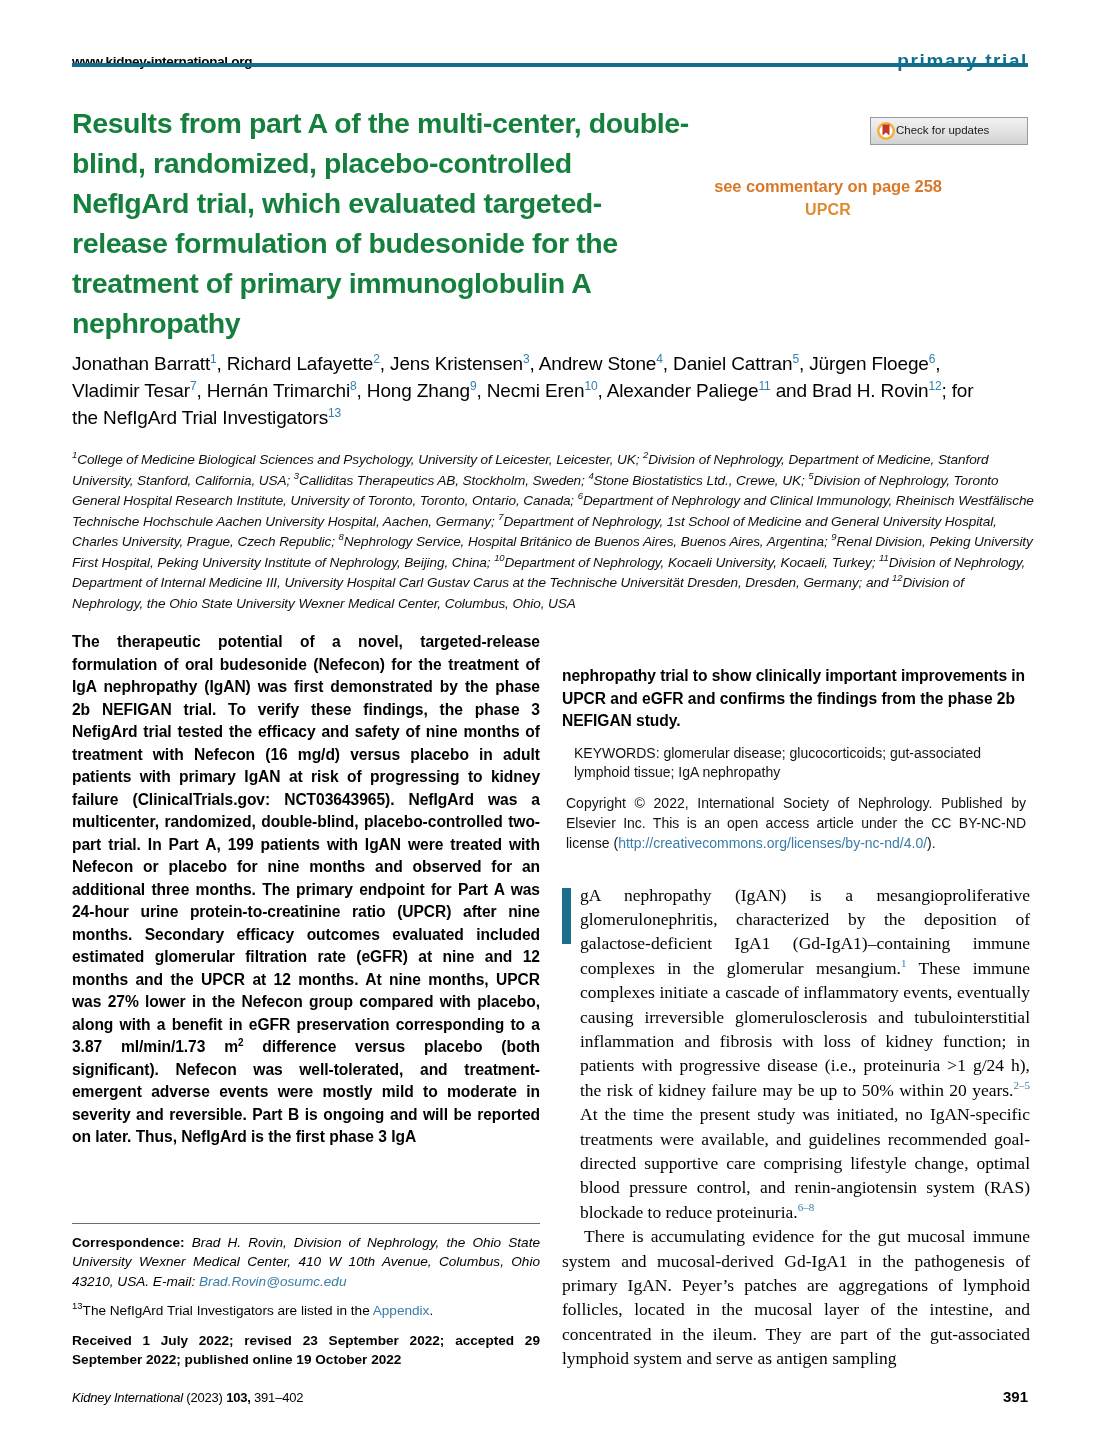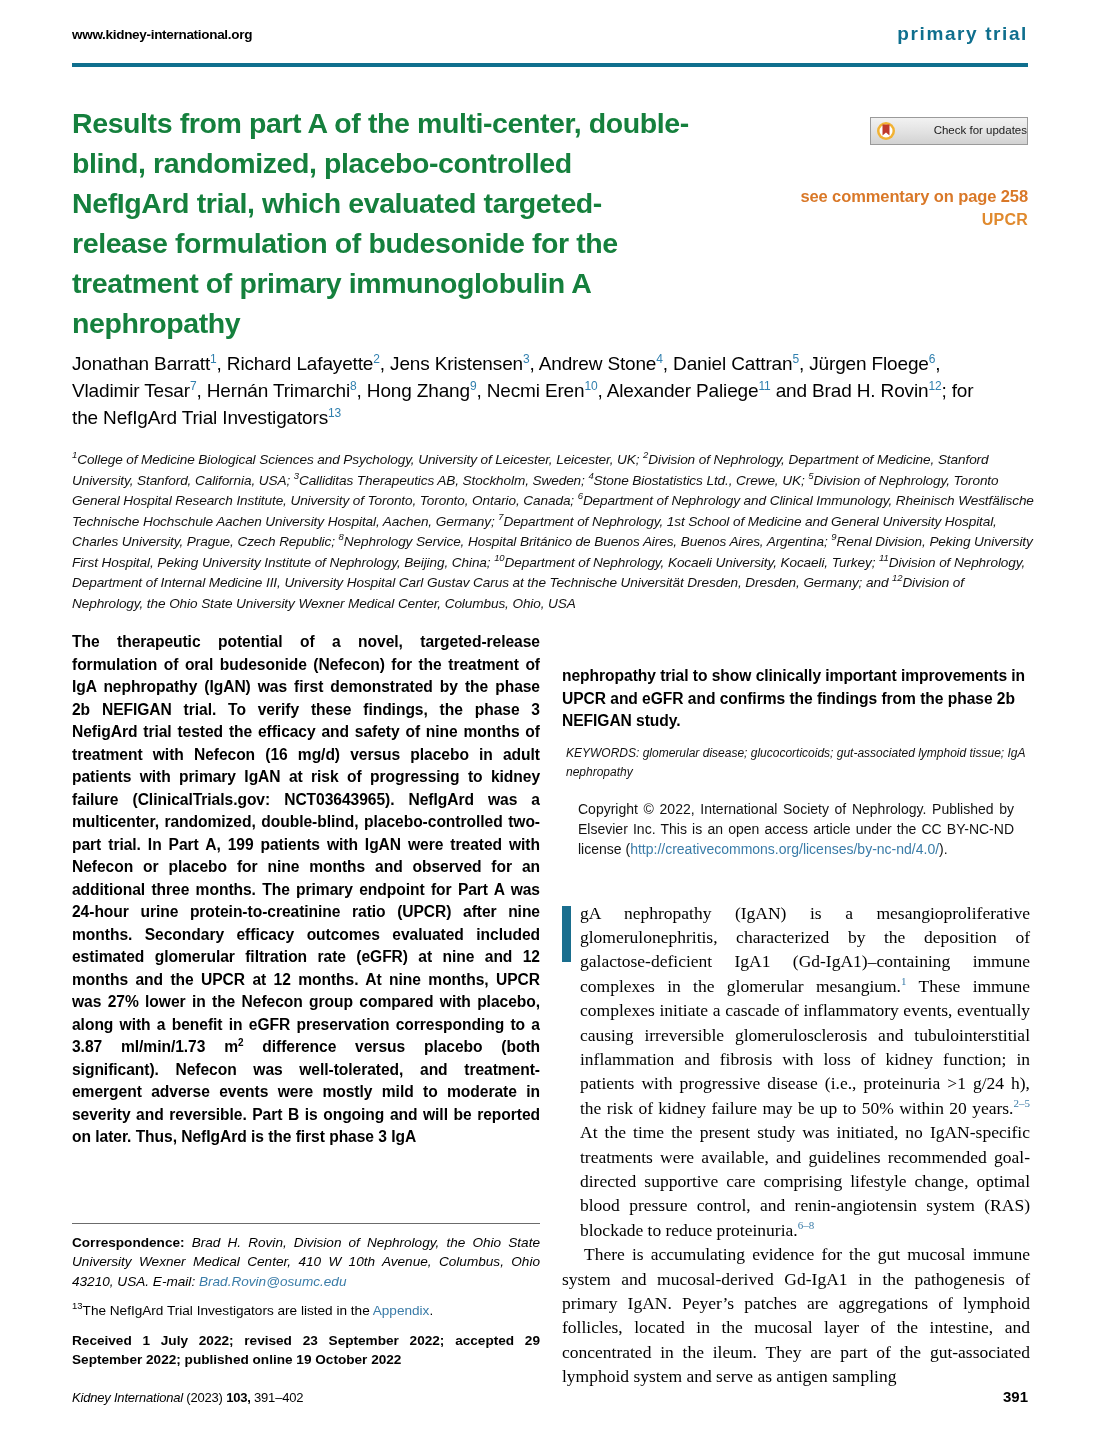--- a/index.html
+++ b/index.html
@@ -21,21 +21,21 @@
     left: 0; top: 0;
     width: 1100px;
     height: 1452px;
     padding: 0;
   }
 
   
   .header {
     position: absolute;
     left: 72px;
-    top: 24px;
+    top: 51px;
     width: 956px;
     display: flex;
     align-items: flex-end;
     justify-content: space-between;
     gap: 33px;
   }
   .journal-url {
     font-family: "Liberation Sans", sans-serif;
     font-size: 13.5px;
     font-weight: 600;
@@ -84,38 +84,37 @@
     position: absolute;
     left: 798px;
     top: 14px;
     width: 158px;
     height: 28px;
     border: 1px solid #9a9a9a;
     background: linear-gradient(to bottom, #f2f2f2 0%, #e3e3e3 50%, #d2d2d2 100%);
     display: flex;
     align-items: center;
     padding-left: 5px;
-    gap: 6px;
-    justify-content: space-between;
+    gap: 0;
   }
   .crossmark-label {
     font-family: "Liberation Sans", sans-serif;
     font-size: 11.5px;
     color: #1a1a1a;
     line-height: 1;
     white-space: nowrap;
   }
   .cm-icon { width: 20px; height: 20px; display:block; }
 
   .commentary-block {
     position: absolute;
     left: 556px;
-    top: 82px;
+    top: 72px;
     width: 400px;
-    text-align: right;
+    text-align: center;
   }
   .commentary-line {
     font-family: "Liberation Sans", sans-serif;
     font-size: 16.5px;
     font-weight: 700;
     color: #d97828;
     letter-spacing: -0.1px;
     line-height: 22px;
   }
   .open-access {
@@ -212,33 +211,32 @@
     margin: 0 0 10px 0;
   }
   .cite-line .ital { font-style: italic; }
   .cite-line .bold { font-weight: 700; }
   a.link, .link {
     color: #3a7ca8;
     text-decoration: none;
   }
   .keywords {
     font-family: "Liberation Sans", sans-serif;
-    font-size: 12px;
+    font-size: 14px;
     line-height: 19.5px;
     color: #111111;
-    margin: 0 0 10px 4px;
-    font-style: italic;
+    margin: 0 0 10px 12px;
   }
   .copyright {
     font-family: "Liberation Sans", sans-serif;
     font-size: 14px;
     line-height: 20px;
     color: #111111;
     text-align: justify;
-    margin: 16px;
+    margin: 4px;
   }
 
   
   .body-text {
     font-family: "Liberation Serif", serif;
     font-size: 17.5px;
     line-height: 24.4px;
     text-align: justify;
     color: #000000;
     margin: 0;

